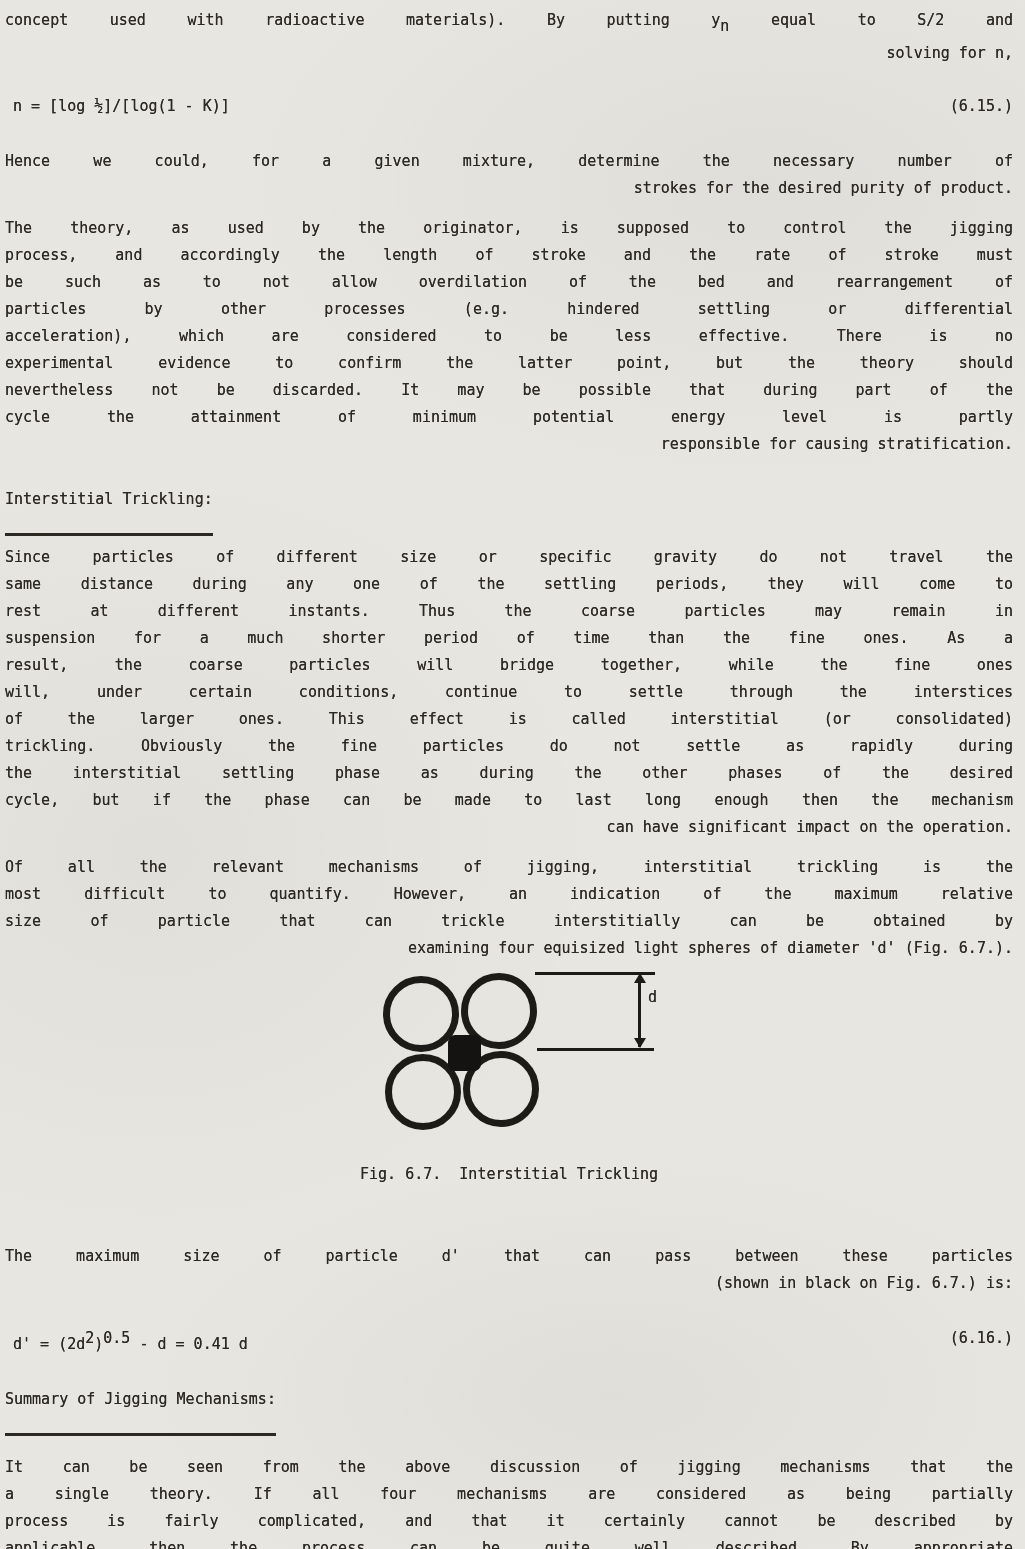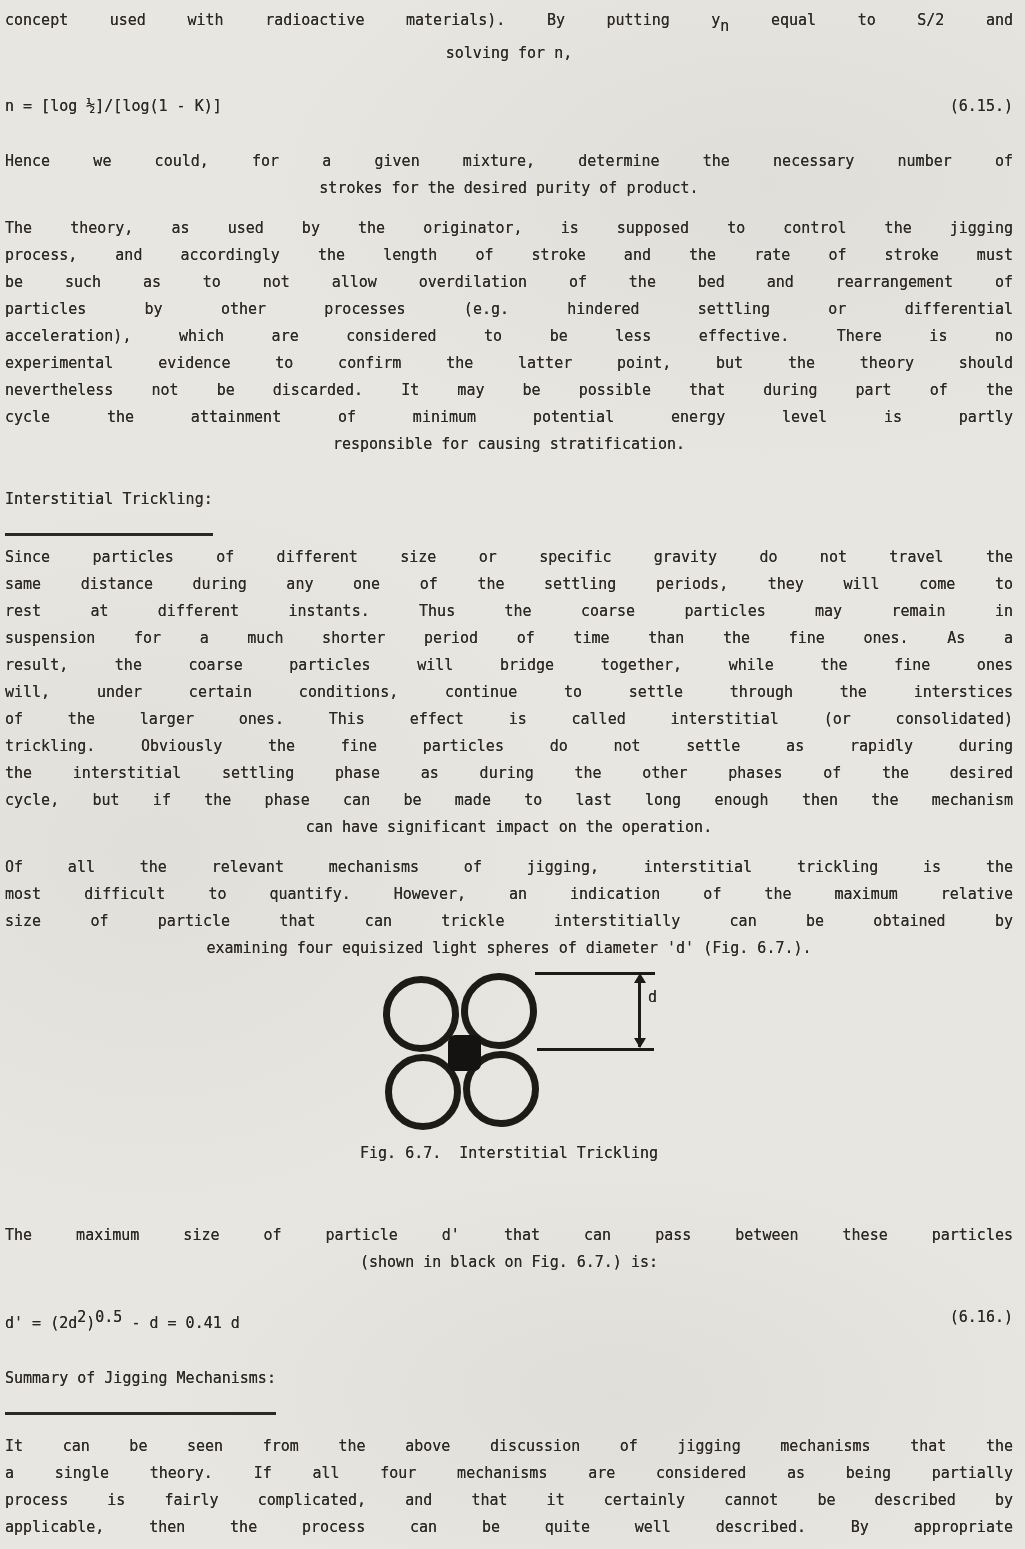--- a/index.html
+++ b/index.html
@@ -13,56 +13,56 @@
       #e8e6e1;
     overflow:hidden;
     font-family:"DejaVu Sans Mono","Liberation Mono",monospace;
     font-size:15px;
     line-height:27px;
     color:#2c2922;
     text-shadow:0 0 0.6px rgba(44,41,34,0.85);
   }
   .content{padding:7px 12px 0 5px;}
   .line{text-align:justify;text-align-last:justify;}
-  .line-last{text-align:center;white-space:pre;}
+  .line-last{text-align:right;white-space:pre;}
   .para{margin:0;}
   .m13{margin-top:13px;}
   .m18{margin-top:18px;}
   .m20{margin-top:8px;}
   .m26{margin-top:26px;}
   .m28{margin-top:28px;}
   .m55{margin-top:55px;}
   .heading{margin-top:28px;}
   .heading span.hd{
     display:inline-block;
     border-bottom:3px solid #2c2922;
     padding-bottom:20px;
   }
-  .eqrow{display:flex;justify-content:space-between;white-space:pre;}
+  .eqrow{display:flex;justify-content:space-between;white-space:pre;margin-left:8px;}
   .sub{display:inline-block;vertical-align:-6px;}
   .sup{display:inline-block;vertical-align:6px;}
   .figure{position:relative;height:170px;}
   .circle{
     position:absolute;width:76px;height:76px;
     border:7px solid #1d1b18;border-radius:50%;
     box-sizing:border-box;background:transparent;
   }
   .particle{
     position:absolute;left:443px;top:65px;width:33px;height:36px;
     background:#141311;border-radius:7px;
   }
   .dimline{position:absolute;height:3px;background:#1d1b18;}
   .dimline.top{left:530px;top:2px;width:120px;}
   .dimline.bottom{left:532px;top:78px;width:117px;}
   .vline{position:absolute;left:633px;top:6px;width:3px;height:71px;background:#1d1b18;}
   .arrow{position:absolute;width:0;height:0;border-left:6px solid transparent;border-right:6px solid transparent;}
   .arrow.up{left:628.5px;top:3px;border-bottom:10px solid #1d1b18;}
   .arrow.down{left:628.5px;top:68px;border-top:10px solid #1d1b18;}
   .dlabel{position:absolute;left:643px;top:14px;}
-  .caption{text-align:center;white-space:pre;}
+  .caption{text-align:center;white-space:pre;margin-top:21px;}
 </style>
 </head>
 <body>
 
 <div class="page">
   <div class="content">
 
     <div class="para">
       <div class="line"><span>concept used with radioactive materials).  By putting y</span><span class="sub">n</span><span> equal to S/2 and</span></div>
       <div class="line-last">solving for n,</div>

